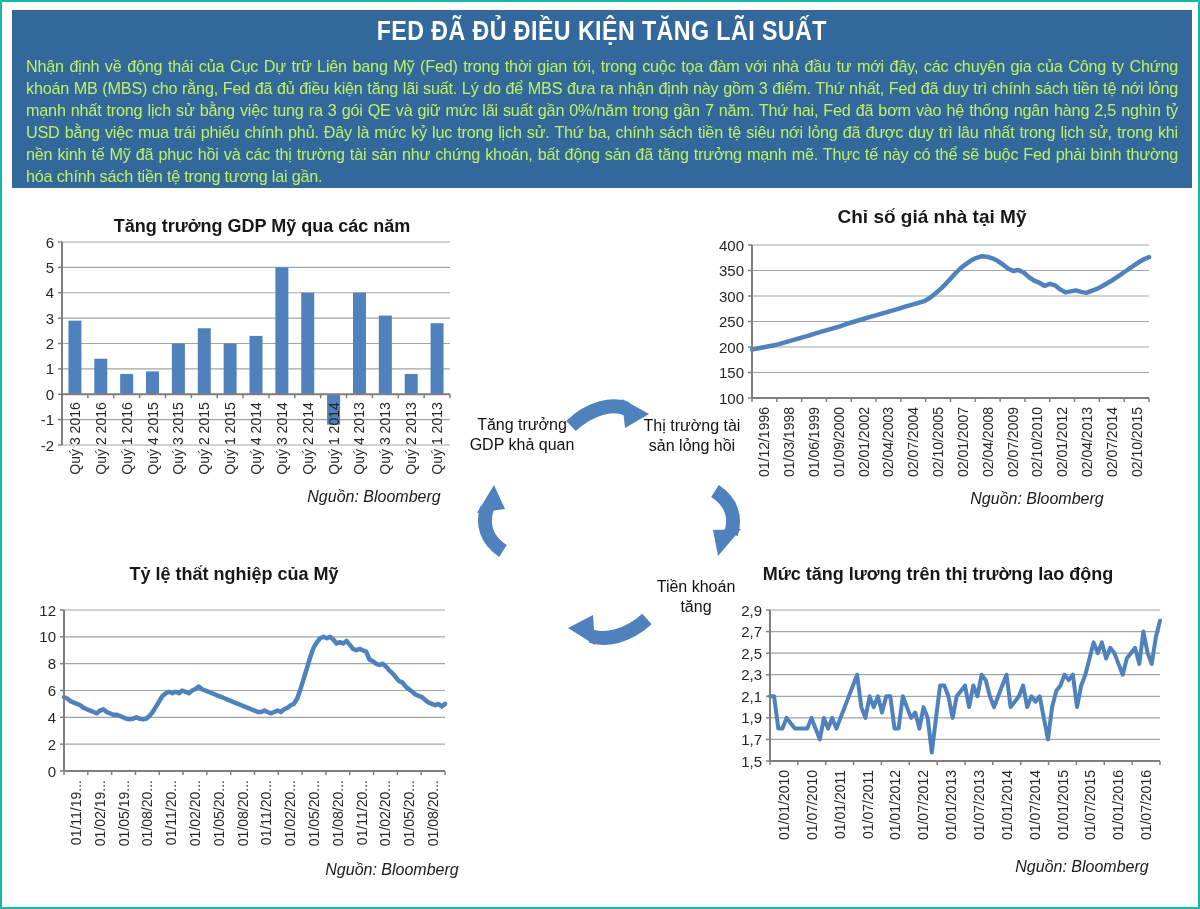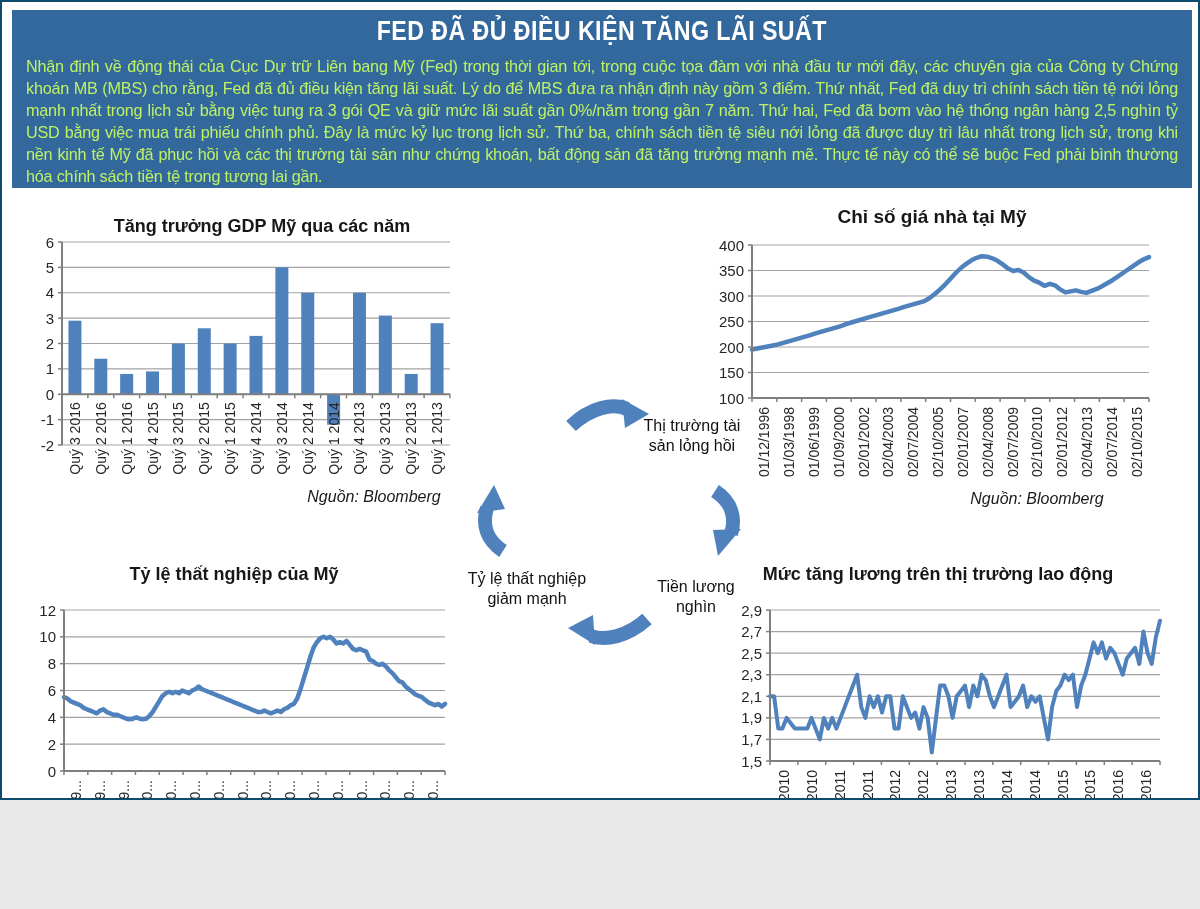--- a/index.html
+++ b/index.html
@@ -1,18 +1,18 @@
 <!DOCTYPE html>
 <html><head>
 <meta charset="utf-8">
 <style>
   html,body{margin:0;padding:0;background:#e8e8e8;}
   .page{
-    position:relative; width:1200px; height:800px; background:#ffffff;
-    border:2px solid #0c4a6e; box-sizing:border-box; overflow:hidden;
+    position:relative; width:1200px; height:909px; background:#ffffff;
+    border:2px solid #14b8a6; box-sizing:border-box; overflow:hidden;
     font-family:"Liberation Sans","DejaVu Sans",sans-serif; color:#1a1a1a;
   }
   .header-panel{
     position:absolute; left:10px; top:8px; width:1180px; height:178px;
     background:#33689d; box-sizing:border-box; padding:6px 14px 0 14px;
   }
   .header-panel h1{
     margin:0; text-align:center; color:#ffffff; font-size:27px; font-weight:700;
     letter-spacing:.5px; white-space:nowrap;
   }
@@ -322,23 +322,23 @@
           <text x="375.3571428571429" y="223" transform="rotate(-90 375.3571428571429 223)" text-anchor="end" font-size="14" fill="#262626">01/07/2015</text>
           <text x="403.2142857142857" y="223" transform="rotate(-90 403.2142857142857 223)" text-anchor="end" font-size="14" fill="#262626">01/01/2016</text>
           <text x="431.07142857142856" y="223" transform="rotate(-90 431.07142857142856 223)" text-anchor="end" font-size="14" fill="#262626">01/07/2016</text>
         </g>
         <line x1="50" x2="50" y1="63" y2="214" stroke="#7f7f7f" stroke-width="2"></line>
         <text x="218" y="33" text-anchor="middle" font-size="18" font-weight="700" fill="#171717">Mức tăng lương trên thị trường lao động</text>
         <text x="362" y="325" text-anchor="middle" font-size="16" font-style="italic" fill="#1a1a1a">Nguồn: Bloomberg</text>
       </svg>
   </div>
 
+  <div class="cycle-label" style="left:458px; top:413px; width:124px;">Tăng trưởng GDP khả quan</div>
   <div class="cycle-label" style="left:636px; top:414px; width:108px;">Thị trường tài sản lỏng hồi</div>
-  <div class="cycle-label" style="left:464px; top:567px; width:122px;">Tỷ lệ thất nghiệp giảm mạnh</div>
-  <div class="cycle-label" style="left:642px; top:575px; width:104px;">Tiền lương nghìn</div>
+  <div class="cycle-label" style="left:642px; top:575px; width:104px;">Tiền khoán tăng</div>
 
   <svg class="arrow" style="left:563px; top:396px;" width="86" height="38" viewBox="0 0 86 38">
     <path d="M6,28 C26,9 48,5 62,11" fill="none" stroke="#4F81BD" stroke-width="14"></path>
     <polygon points="57,1 84,16 60,30" fill="#4F81BD"></polygon>
   </svg>
 
   <svg class="arrow" style="left:698px; top:482px;" width="46" height="74" viewBox="0 0 46 74">
     <path d="M15,7 C32,18 36,34 31,50" fill="none" stroke="#4F81BD" stroke-width="14"></path>
     <polygon points="41,45 18,72 13,46" fill="#4F81BD"></polygon>
   </svg>

